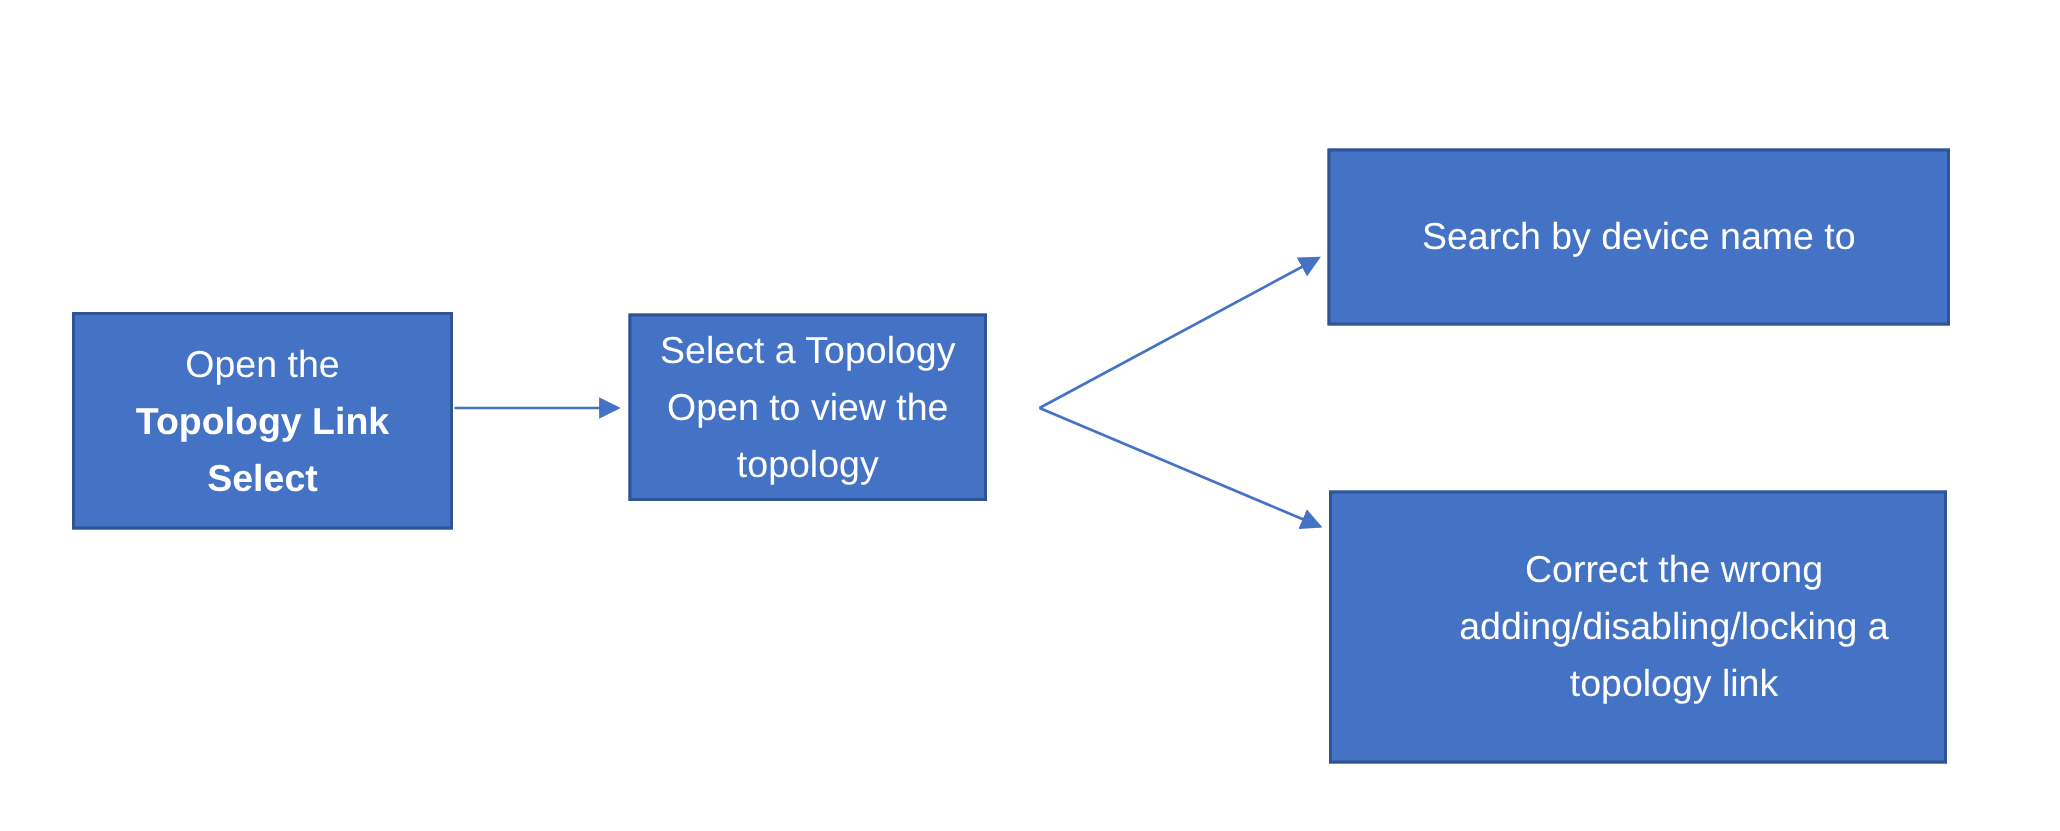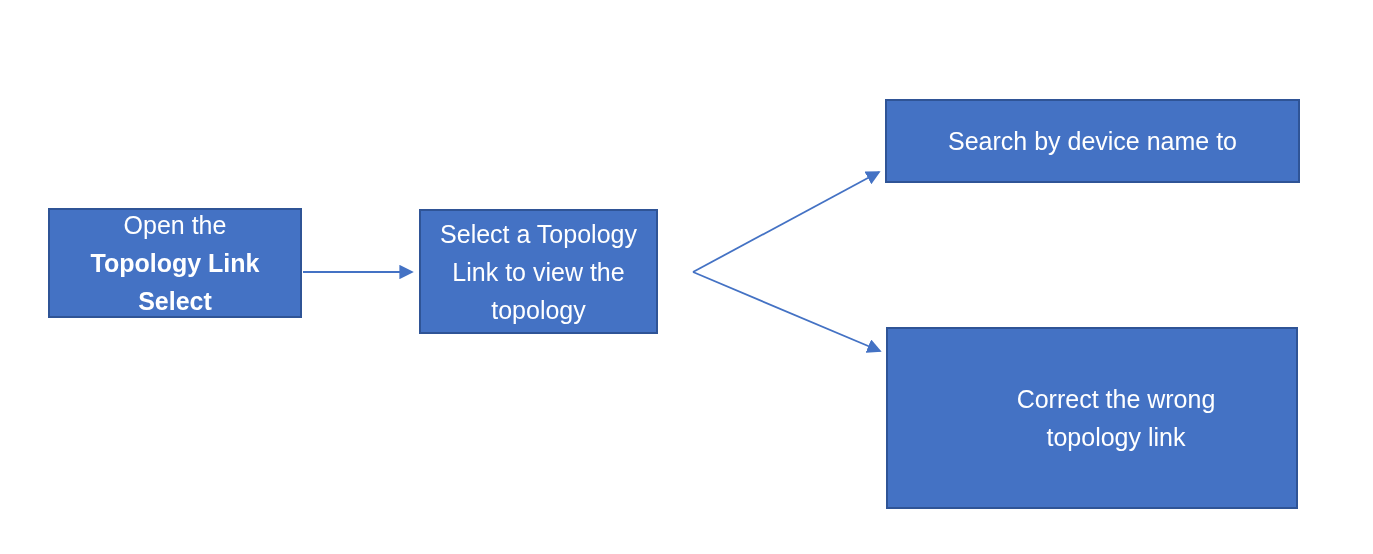--- a/index.html
+++ b/index.html
@@ -31,23 +31,23 @@
     display: flex;
     flex-direction: column;
     justify-content: center;
     align-items: center;
     text-align: center;
     font-size: 25px;
     line-height: 38px;
   }
   .box .line { white-space: nowrap; }
   .box .bold { font-weight: bold; }
-  .box-step1  { left: 48px;  top: 208px; width: 254px; height: 110px; }
+  .box-step1  { left: 48px;  top: 208px; width: 254px; height: 145px; }
   .box-step2  { left: 419px; top: 209px; width: 239px; height: 125px; }
-  .box-search { left: 885px; top: 99px;  width: 415px; height: 84px; line-height: 36px; }
+  .box-search { left: 885px; top: 99px;  width: 415px; height: 118px; line-height: 36px; }
   .box-correct{ left: 886px; top: 327px; width: 412px; height: 182px; padding-left: 48px; }
   .connectors {
     position: absolute;
     left: 0; top: 0;
     width: 1373px;
     height: 554px;
     pointer-events: none;
   }
   .connectors line {
     stroke: var(--arrow);
@@ -72,26 +72,27 @@
   </svg>
 
   <div class="box box-step1">
     <div class="line">Open the</div>
     <div class="line bold">Topology Link</div>
     <div class="line bold">Select</div>
   </div>
 
   <div class="box box-step2">
     <div class="line">Select a Topology</div>
-    <div class="line">Link to view the</div>
+    <div class="line">Open to view the</div>
     <div class="line">topology</div>
   </div>
 
   <div class="box box-search">
     <div class="line">Search by device name to</div>
   </div>
 
   <div class="box box-correct">
     <div class="line">Correct the wrong</div>
+    <div class="line">adding/disabling/locking a</div>
     <div class="line">topology link</div>
   </div>
 
 </div>
 
 </body></html>

